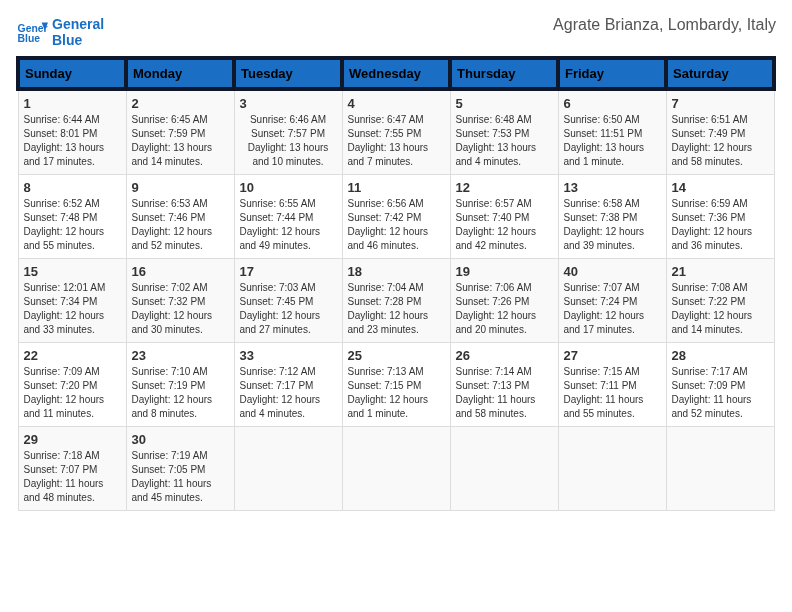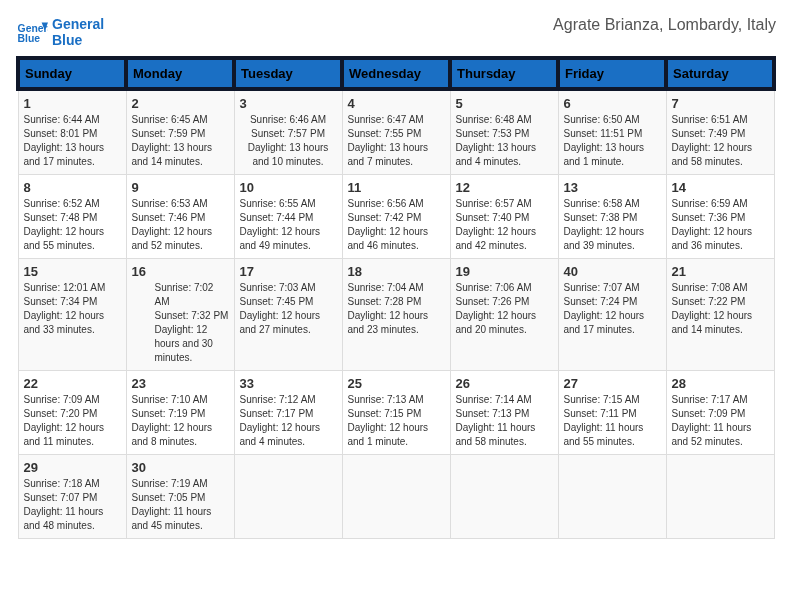--- a/index.html
+++ b/index.html
@@ -195,21 +195,21 @@
       </tr>
       <tr>
         <td>
           <span class="day-num">15</span>
           <div class="day-info" style="white-space: pre-line;">Sunrise: 12:01 AM
 Sunset: 7:34 PM
 Daylight: 12 hours and 33 minutes.</div>
         </td>
         <td>
           <span class="day-num">16</span>
-          <div class="day-info" style="white-space: pre-line; margin-left: 23px;">Sunrise: 7:02 AM
+          <div class="day-info" style="white-space: pre-line;">Sunrise: 7:02 AM
 Sunset: 7:32 PM
 Daylight: 12 hours and 30 minutes.</div>
         </td>
         <td>
           <span class="day-num">17</span>
           <div class="day-info" style="white-space: pre-line;">Sunrise: 7:03 AM
 Sunset: 7:45 PM
 Daylight: 12 hours and 27 minutes.</div>
         </td>
         <td>

